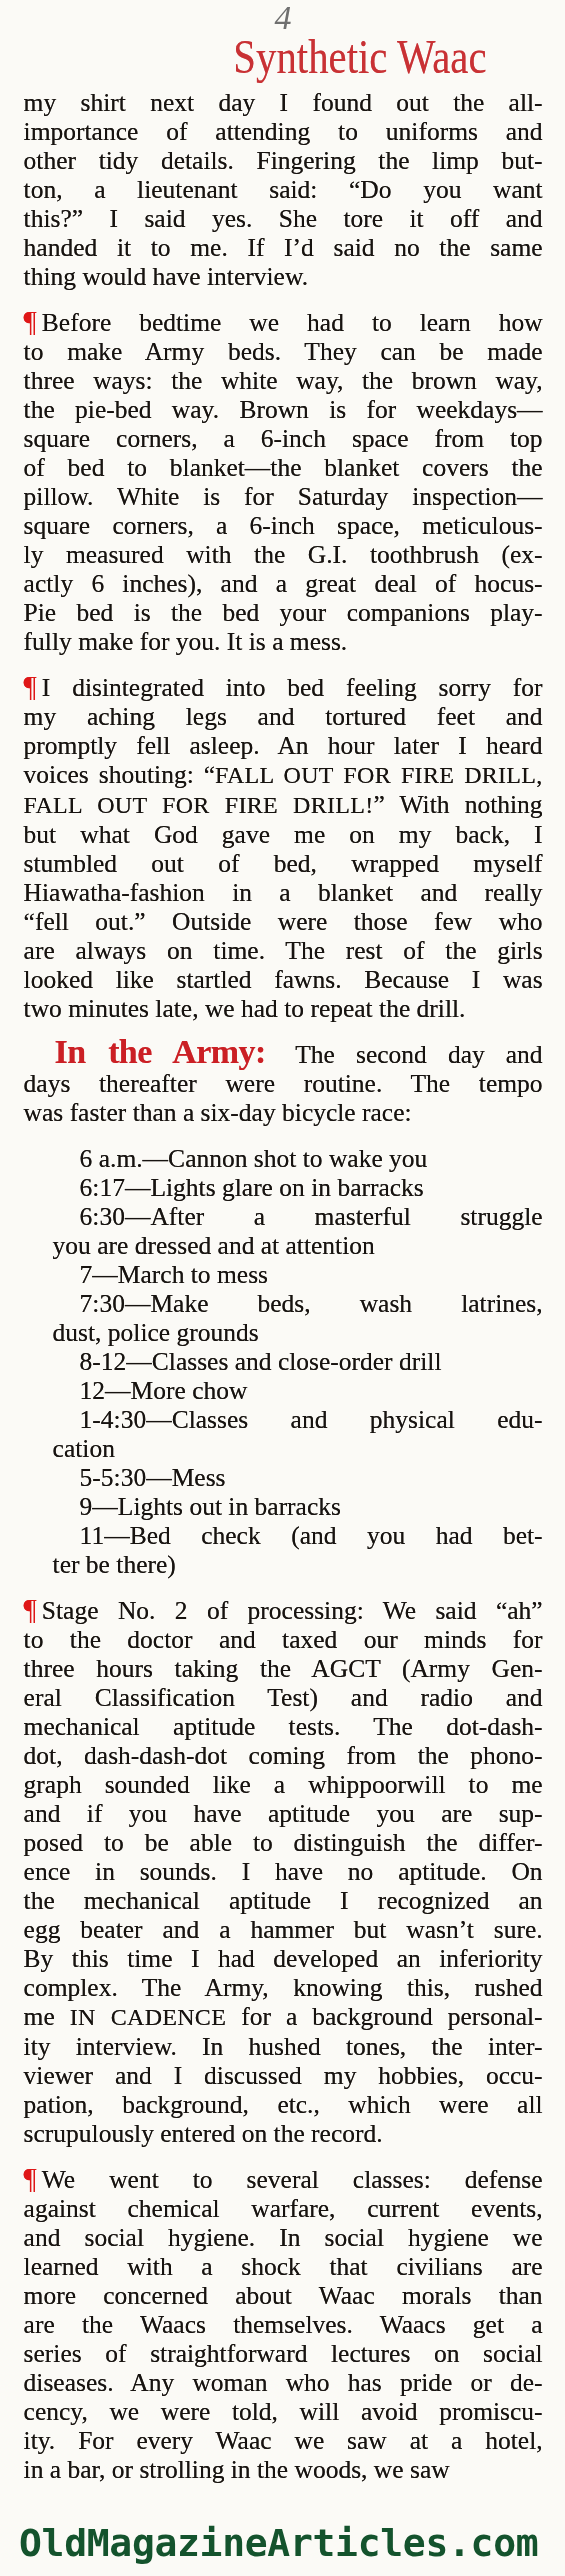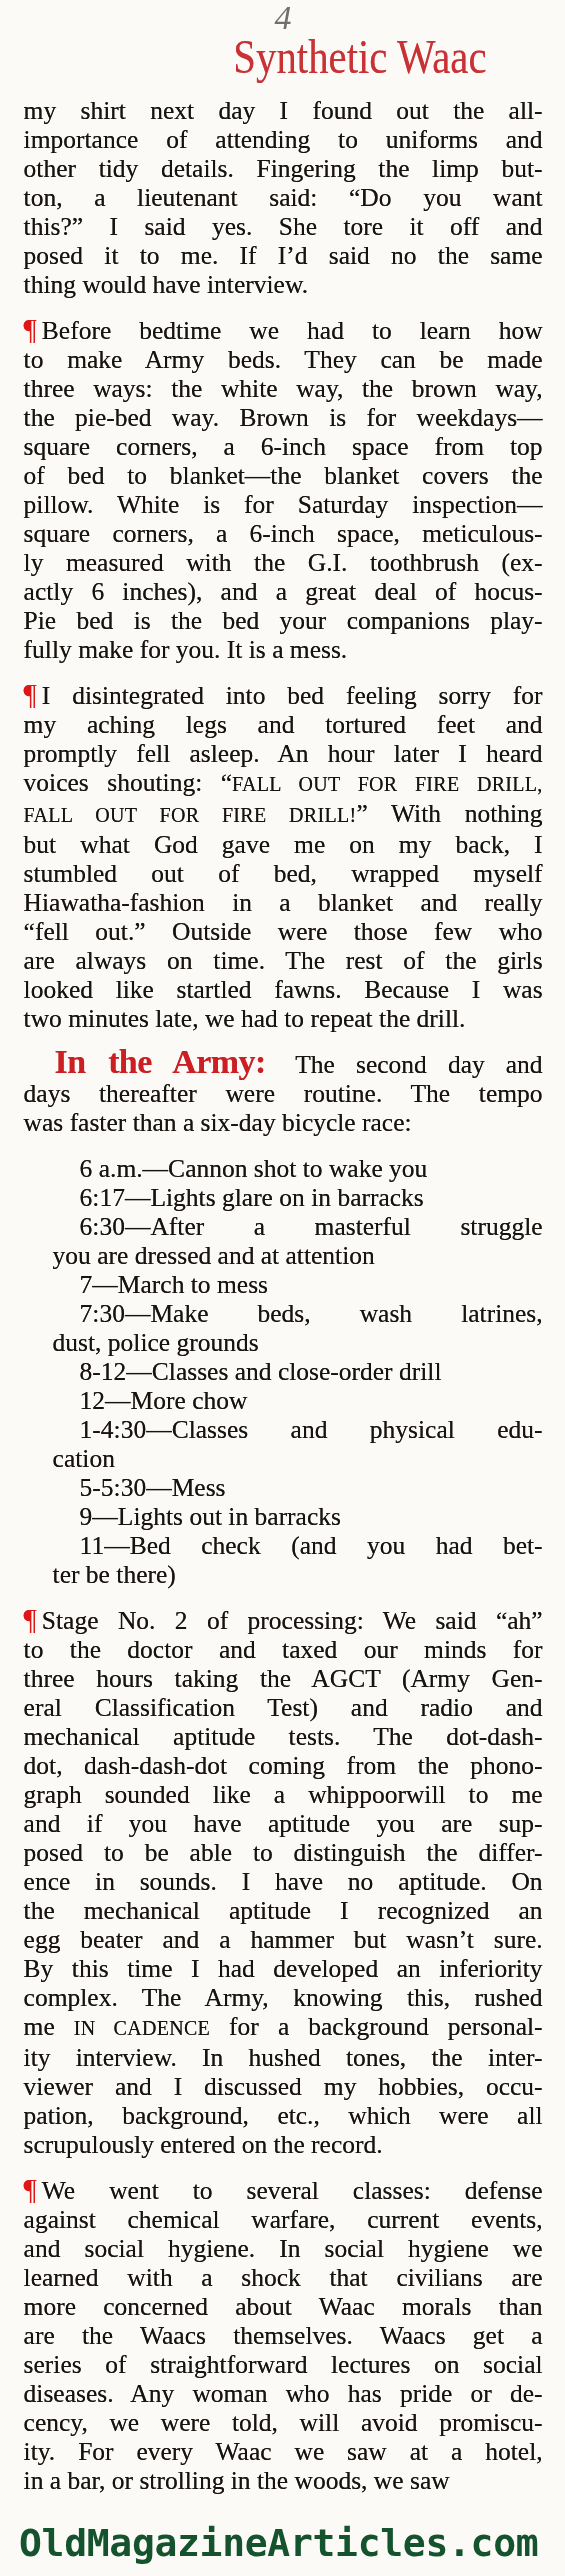--- a/index.html
+++ b/index.html
@@ -37,21 +37,21 @@
   #title .t{
     display:inline-block;
     transform:translateX(29px) scaleX(.85);
     transform-origin:center;
     text-shadow:0 0 0.6px rgba(190,40,45,.55);
   }
   #article-column{
     position:absolute;left:23.6px;top:88px;width:519px;
   }
   .para{margin-top:17px;}
-  .para:first-child{margin-top:8px;}
+  .para:first-child{margin-top:0;}
   .line{
     font-size:25.5px;
     line-height:29px;
     min-height:29px;
     text-align:left;
     text-shadow:0 0 0.4px rgba(20,15,10,.75);
     white-space:normal;
   }
   .line.j{
     text-align:justify;
@@ -69,21 +69,21 @@
     font-weight:bold;
     font-size:34px;
     line-height:0;
     letter-spacing:-0.6px;
     margin-right:9px;
     text-shadow:0 0 0.5px rgba(200,30,35,.6);
   }
   .heading .line:first-child{padding-left:31px;}
   .li-first{padding-left:56px;}
   .li-rest{padding-left:29px;}
-  .caps{font-size:20px;letter-spacing:0.3px;}
+  .caps{font-size:24px;letter-spacing:0.3px;}
   #watermark{
     position:absolute;left:19px;top:2523px;width:535px;
     font-family:"DejaVu Sans Mono", monospace;
     font-weight:bold;
     font-size:38px;line-height:41px;
     letter-spacing:-0.3px;
     color:#14532d;
     white-space:nowrap;
   }
 </style>
@@ -94,21 +94,21 @@
 
 <div id="title"><span class="t">Synthetic Waac</span></div>
 
 <div id="article-column">
     <div class="para body">
       <div class="line j">my shirt next day I found out the all-</div>
       <div class="line j">importance of attending to uniforms and</div>
       <div class="line j">other tidy details. Fingering the limp but-</div>
       <div class="line j">ton, a lieutenant said: “Do you want</div>
       <div class="line j">this?” I said yes. She tore it off and</div>
-      <div class="line j">posed it to me. If I’d said no the same</div>
+      <div class="line j">handed it to me. If I’d said no the same</div>
       <div class="line">thing would have interview.</div>
     </div>
     <div class="para body">
       <div class="line j"><span class="pilcrow">¶</span>Before bedtime we had to learn how</div>
       <div class="line j">to make Army beds. They can be made</div>
       <div class="line j">three ways: the white way, the brown way,</div>
       <div class="line j">the pie-bed way. Brown is for weekdays—</div>
       <div class="line j">square corners, a 6-inch space from top</div>
       <div class="line j">of bed to blanket—the blanket covers the</div>
       <div class="line j">pillow. White is for Saturday inspection—</div>

